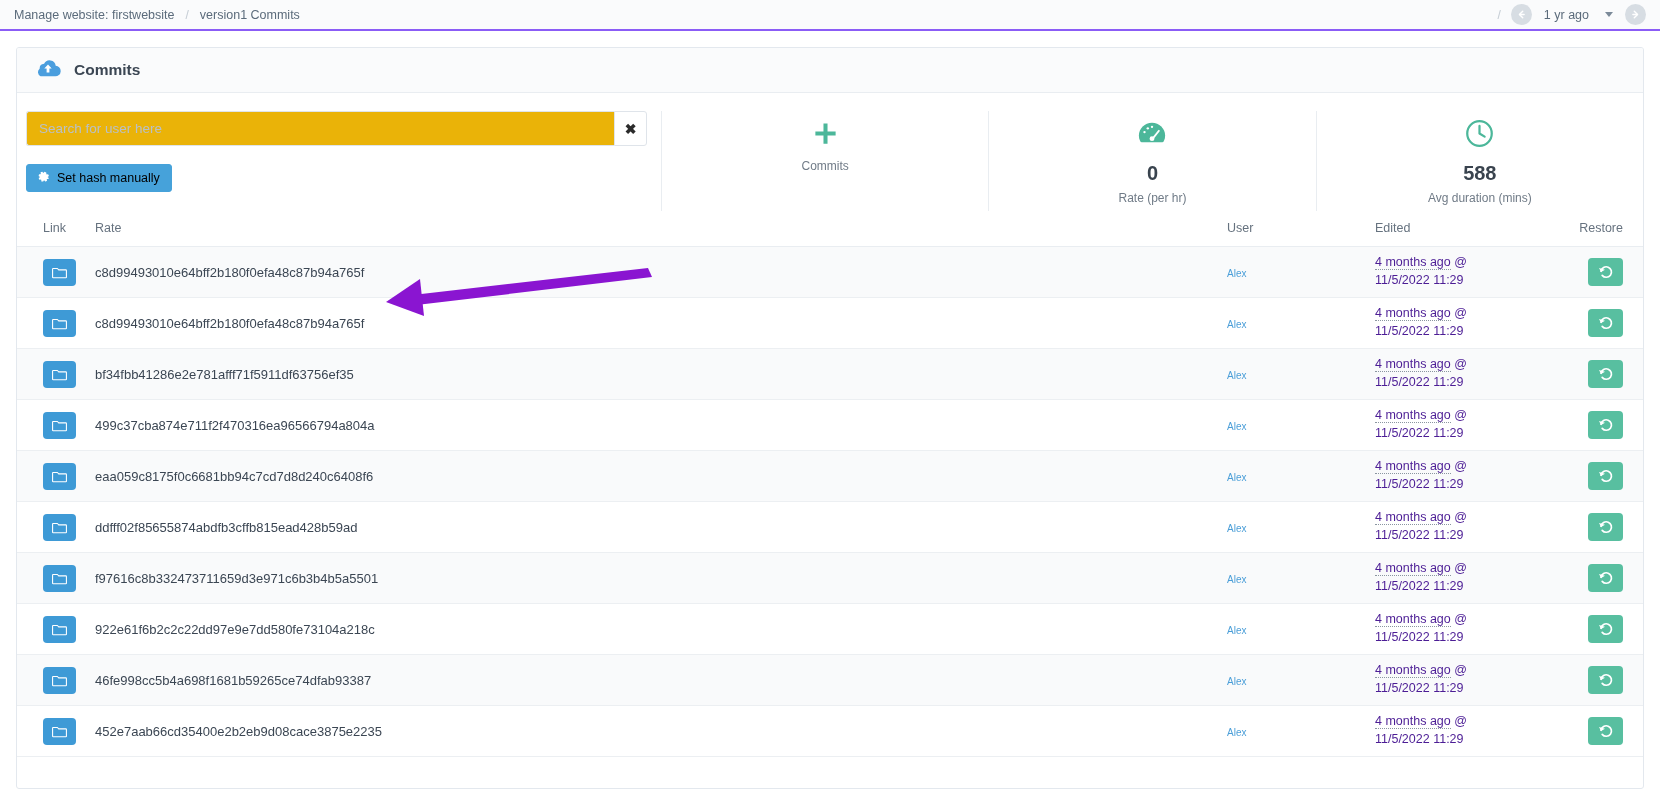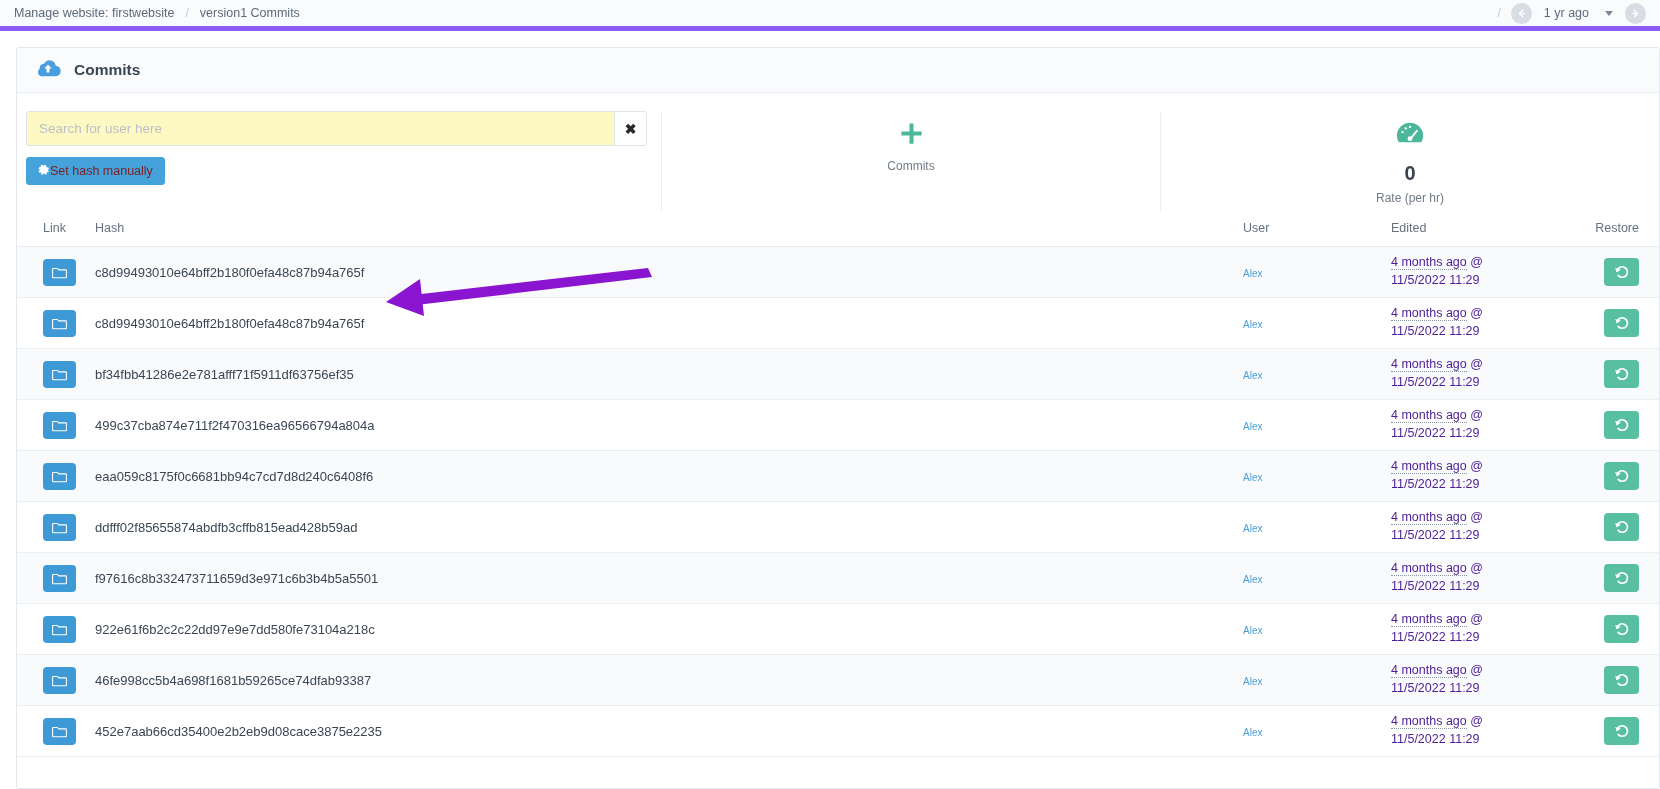--- a/index.html
+++ b/index.html
@@ -10,21 +10,21 @@
     overflow: hidden;
     background: #ffffff;
     font-family: "Liberation Sans", sans-serif;
     -webkit-font-smoothing: antialiased;
   }
 
   
   .topbar {
     height: 31px;
     background: #fafbfc;
-    border-bottom: 5px solid #8b5cf6;
+    border-bottom: 2px solid #8b5cf6;
     display: flex;
     align-items: center;
     padding: 0 14px;
     font-size: 12.5px;
     color: #5b6b7b;
   }
   .crumb { color: #5b6b7b; white-space: nowrap; }
   .crumb-sep { color: #c3cbd3; margin: 0 11px; font-size: 12px; }
   .topbar-right {
     margin-left: auto;
@@ -54,21 +54,21 @@
   }
   .caret {
     width: 0; height: 0;
     border-left: 4px solid transparent;
     border-right: 4px solid transparent;
     border-top: 5px solid #7b8a99;
     display: inline-block;
   }
 
   
-  .page { padding: 16px 0 0 16px; height: 758px; }
+  .page { padding: 16px 16px 0 16px; height: 758px; }
   .card {
     border: 1px solid #e3e8ee;
     border-radius: 3px;
     background: #fff;
     height: 100%;
     overflow: hidden;
   }
   .card-head {
     height: 45px;
     background: #fafbfc;
@@ -101,47 +101,48 @@
     flex: 1;
     height: 35px;
     border: 1px solid #dfe4ea;
     border-right: none;
     border-radius: 3px 0 0 3px;
     padding: 0 12px;
     font-size: 13.5px;
     color: #3b4653;
     font-family: "Liberation Sans", sans-serif;
     outline: none;
-    background: #fef9c3;
+    background: #eab308;
   }
   .search-input::placeholder { color: #b9c0c8; }
   .search-clear {
     width: 33px;
     height: 35px;
     border: 1px solid #dfe4ea;
     border-radius: 0 3px 3px 0;
     background: #fff;
     color: #2b2b2b;
     font-size: 14px;
     font-weight: bold;
     cursor: pointer;
     font-family: "Liberation Sans", sans-serif;
     line-height: 1;
   }
   .hash-btn {
-    margin-top: 11px;
+    margin-top: 18px;
     height: 28px;
     background: #46a2da;
     border: 1px solid #46a2da;
     border-radius: 3px;
-    color: #7f1d1d;
+    color: #000000;
     font-size: 12.5px;
     padding: 0 11px;
     display: inline-flex;
     align-items: center;
+    gap: 7px;
     cursor: pointer;
     font-family: "Liberation Sans", sans-serif;
   }
 
   .stats { flex: 1; display: flex; height: 100px; }
   .stat {
     flex: 1;
     text-align: center;
     border-right: 1px solid #e9edf1;
     padding-top: 2px;
@@ -308,30 +309,40 @@
               <path d="M16 18.3 L23 9.4 l1.6 1.3 L17.3 19.8z" fill="#ffffff"></path>
               <circle cx="8" cy="12" r="1.25" fill="#ffffff"></circle>
               <circle cx="11.5" cy="8" r="1.25" fill="#ffffff"></circle>
               <circle cx="16" cy="6.4" r="1.25" fill="#ffffff"></circle>
             </svg>
           </div>
           <div class="stat-value">0</div>
           <div class="stat-label">Rate (per hr)</div>
         </div>
 
+        <div class="stat">
+          <div class="stat-icon">
+            <svg width="29" height="29" viewBox="0 0 26 26">
+              <circle cx="13" cy="13" r="11" fill="none" stroke="#4cb79a" stroke-width="2"></circle>
+              <path d="M13 6.2 V13 L17.6 15.8" fill="none" stroke="#4cb79a" stroke-width="2" stroke-linecap="round" stroke-linejoin="round"></path>
+            </svg>
+          </div>
+          <div class="stat-value">588</div>
+          <div class="stat-label">Avg duration (mins)</div>
+        </div>
 
       </div>
     </div>
 
     <div class="tbl-scroll">
       <table class="tbl">
         <thead>
           <tr>
             <th class="col-link">Link</th>
-            <th class="col-hash">Hash</th>
+            <th class="col-hash">Rate</th>
             <th class="col-user">User</th>
             <th class="col-edited">Edited</th>
             <th class="col-restore" style="text-align:right;padding-right:20px">Restore</th>
           </tr>
         </thead>
         <tbody id="tbody">
             <tr>
               <td class="col-link"><span class="folder-btn">
                   <svg width="15" height="13" viewBox="0 0 18 14">
                     <path d="M1.4 2.2h5.1l1.5 1.6h8.6c.4 0 .7.3.7.7v8.1c0 .4-.3.7-.7.7H1.4a.7.7 0 0 1-.7-.7V2.9c0-.4.3-.7.7-.7z" fill="none" stroke="#ffffff" stroke-width="1.3" stroke-linejoin="round"></path>

